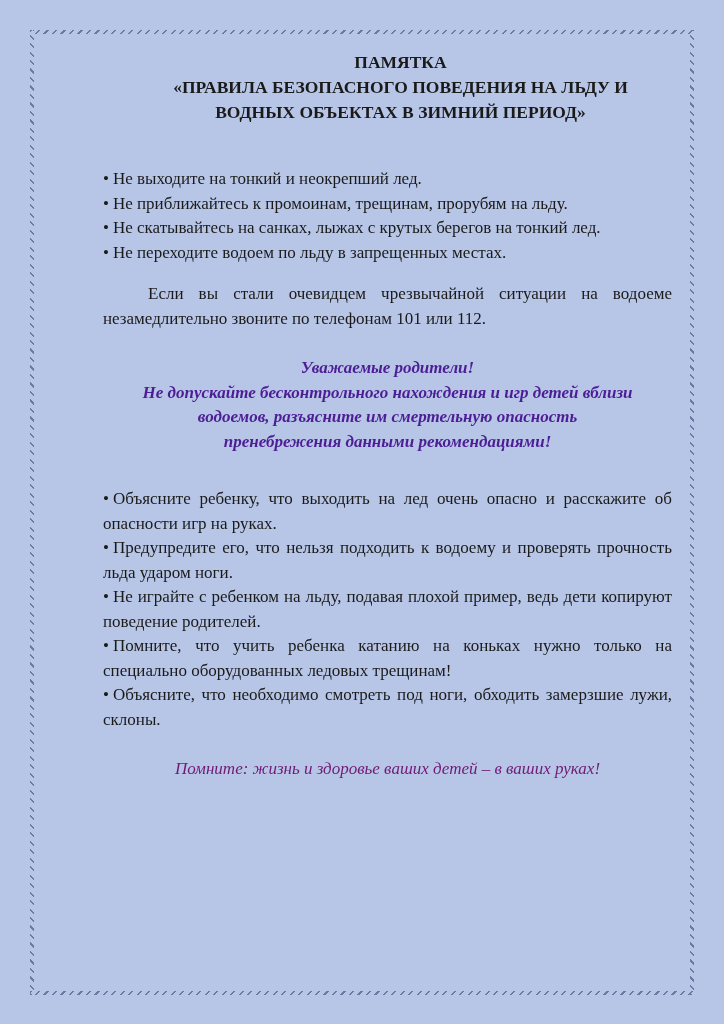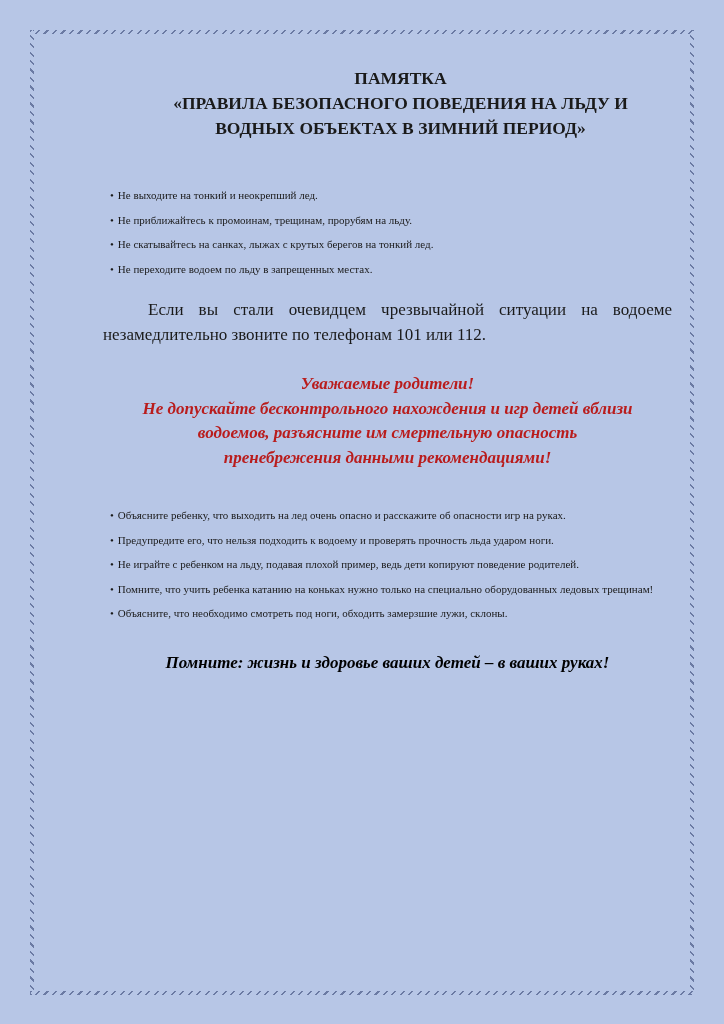--- a/index.html
+++ b/index.html
@@ -35,65 +35,65 @@
   .frame .edge.left, .frame .edge.right {
     top: 0; bottom: 0; width: 4px;
     background-image: repeating-linear-gradient(45deg, #6b7aa3 0 1.5px, transparent 1.5px 6px);
   }
   .frame .edge.left { left: 0; }
   .frame .edge.right { right: 0; }
 
   .content {
     position: absolute;
     left: 103px;
-    top: 66px;
+    top: 50px;
     width: 569px;
   }
   .title {
     text-align: center;
     font-weight: bold;
     font-size: 17.5px;
     line-height: 25px;
     margin: 0 0 0 26px;
   }
   .title div { white-space: nowrap; }
   .list {
-    margin: 7px;
+    margin: 0;
     padding: 0;
     list-style: none;
-    font-size: 11px;
+    font-size: 17px;
     line-height: 24.5px;
   }
   .list li {
     text-align: justify;
   }
   .list li .bullet {
     margin-right: 4px;
   }
   .list1 { margin-top: 42px; }
   .para {
     font-size: 17px;
     line-height: 24.5px;
     text-indent: 45px;
     text-align: justify;
   }
   .appeal {
     margin-top: 25px;
-    color: #b91c1c;
+    color: #4c1d95;
     font-weight: bold;
     font-style: italic;
     text-align: center;
     font-size: 17px;
     line-height: 24.5px;
   }
   .list2 { margin-top: 33px; }
   .closing {
     margin-top: 25px;
-    color: #000000;
-    font-weight: bold;
+    color: #701a75;
+    font-weight: normal;
     font-style: italic;
     text-align: center;
     font-size: 17px;
     line-height: 24.5px;
   }
 </style>
 </head>
 <body>
 
 <div class="frame">

